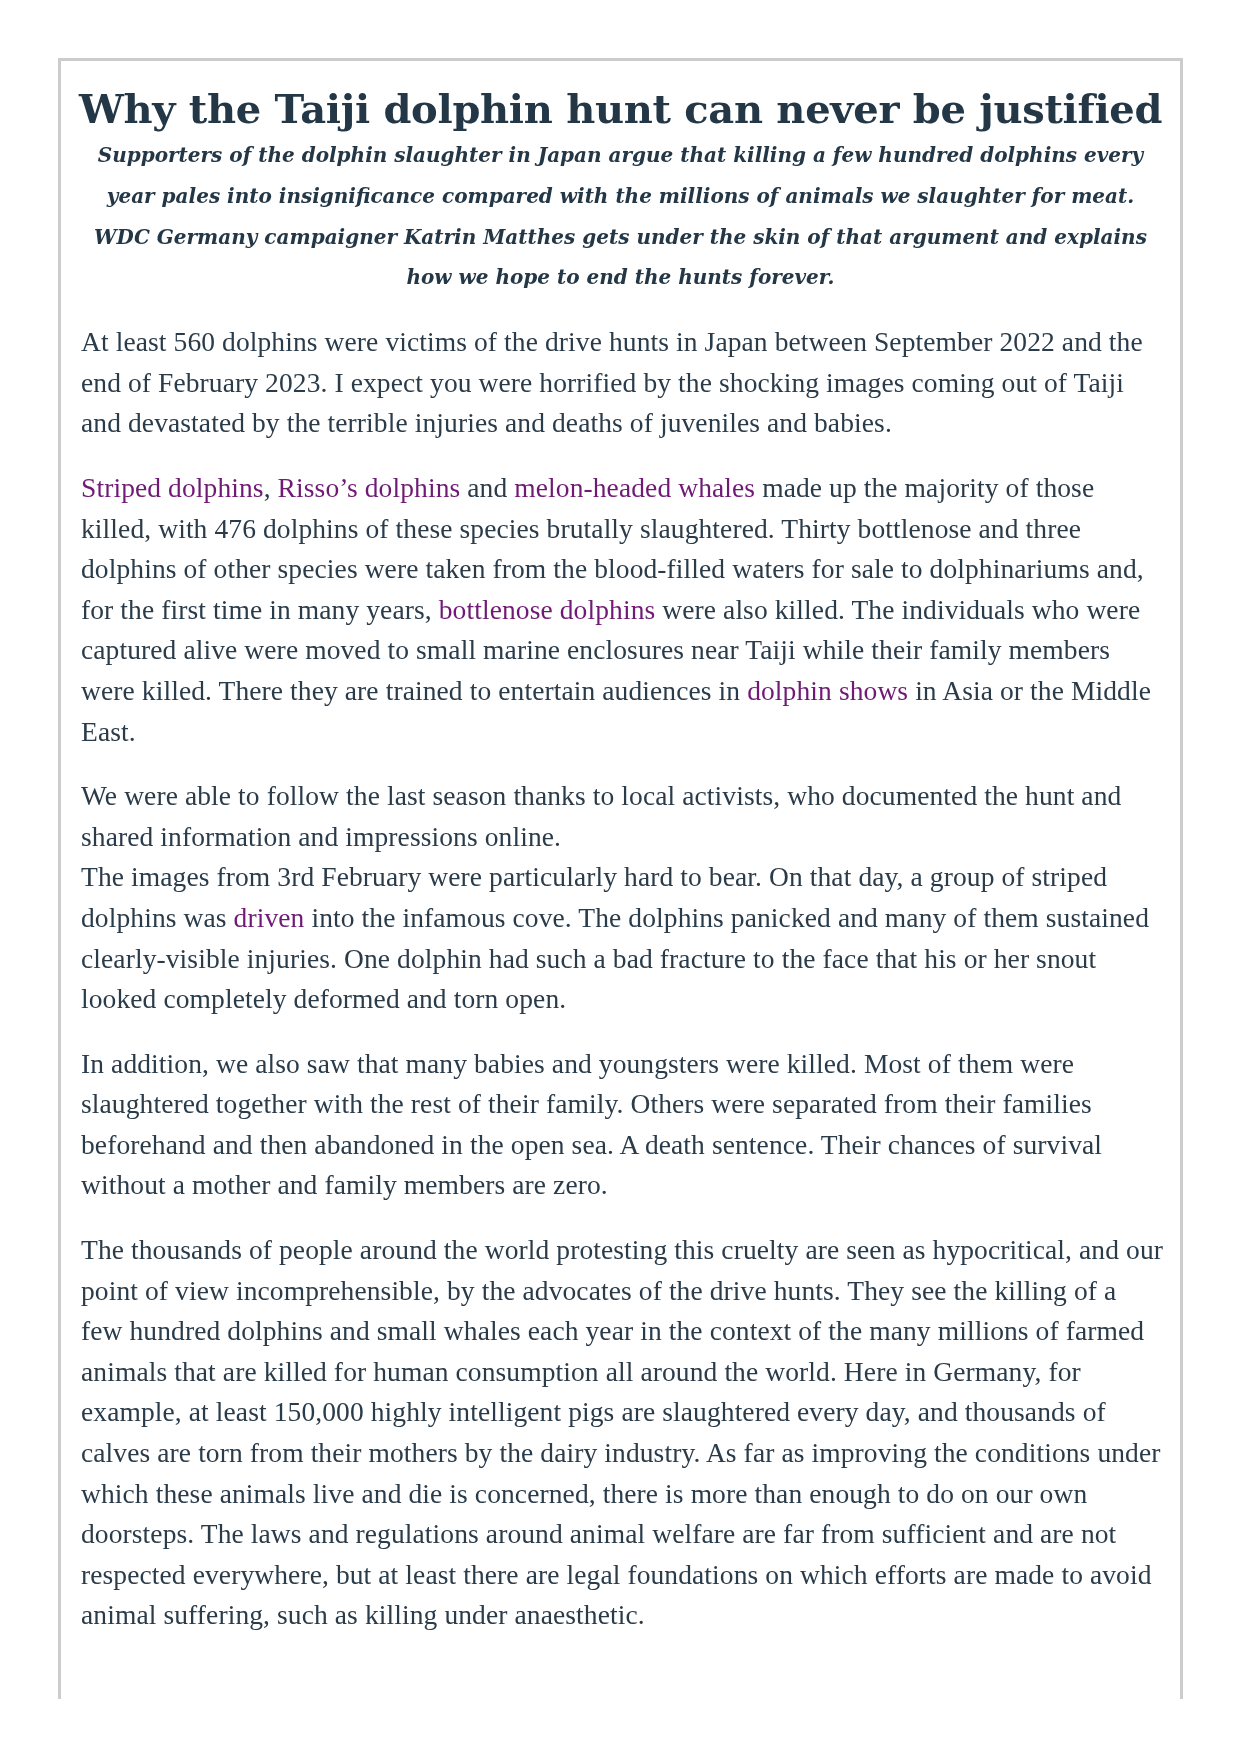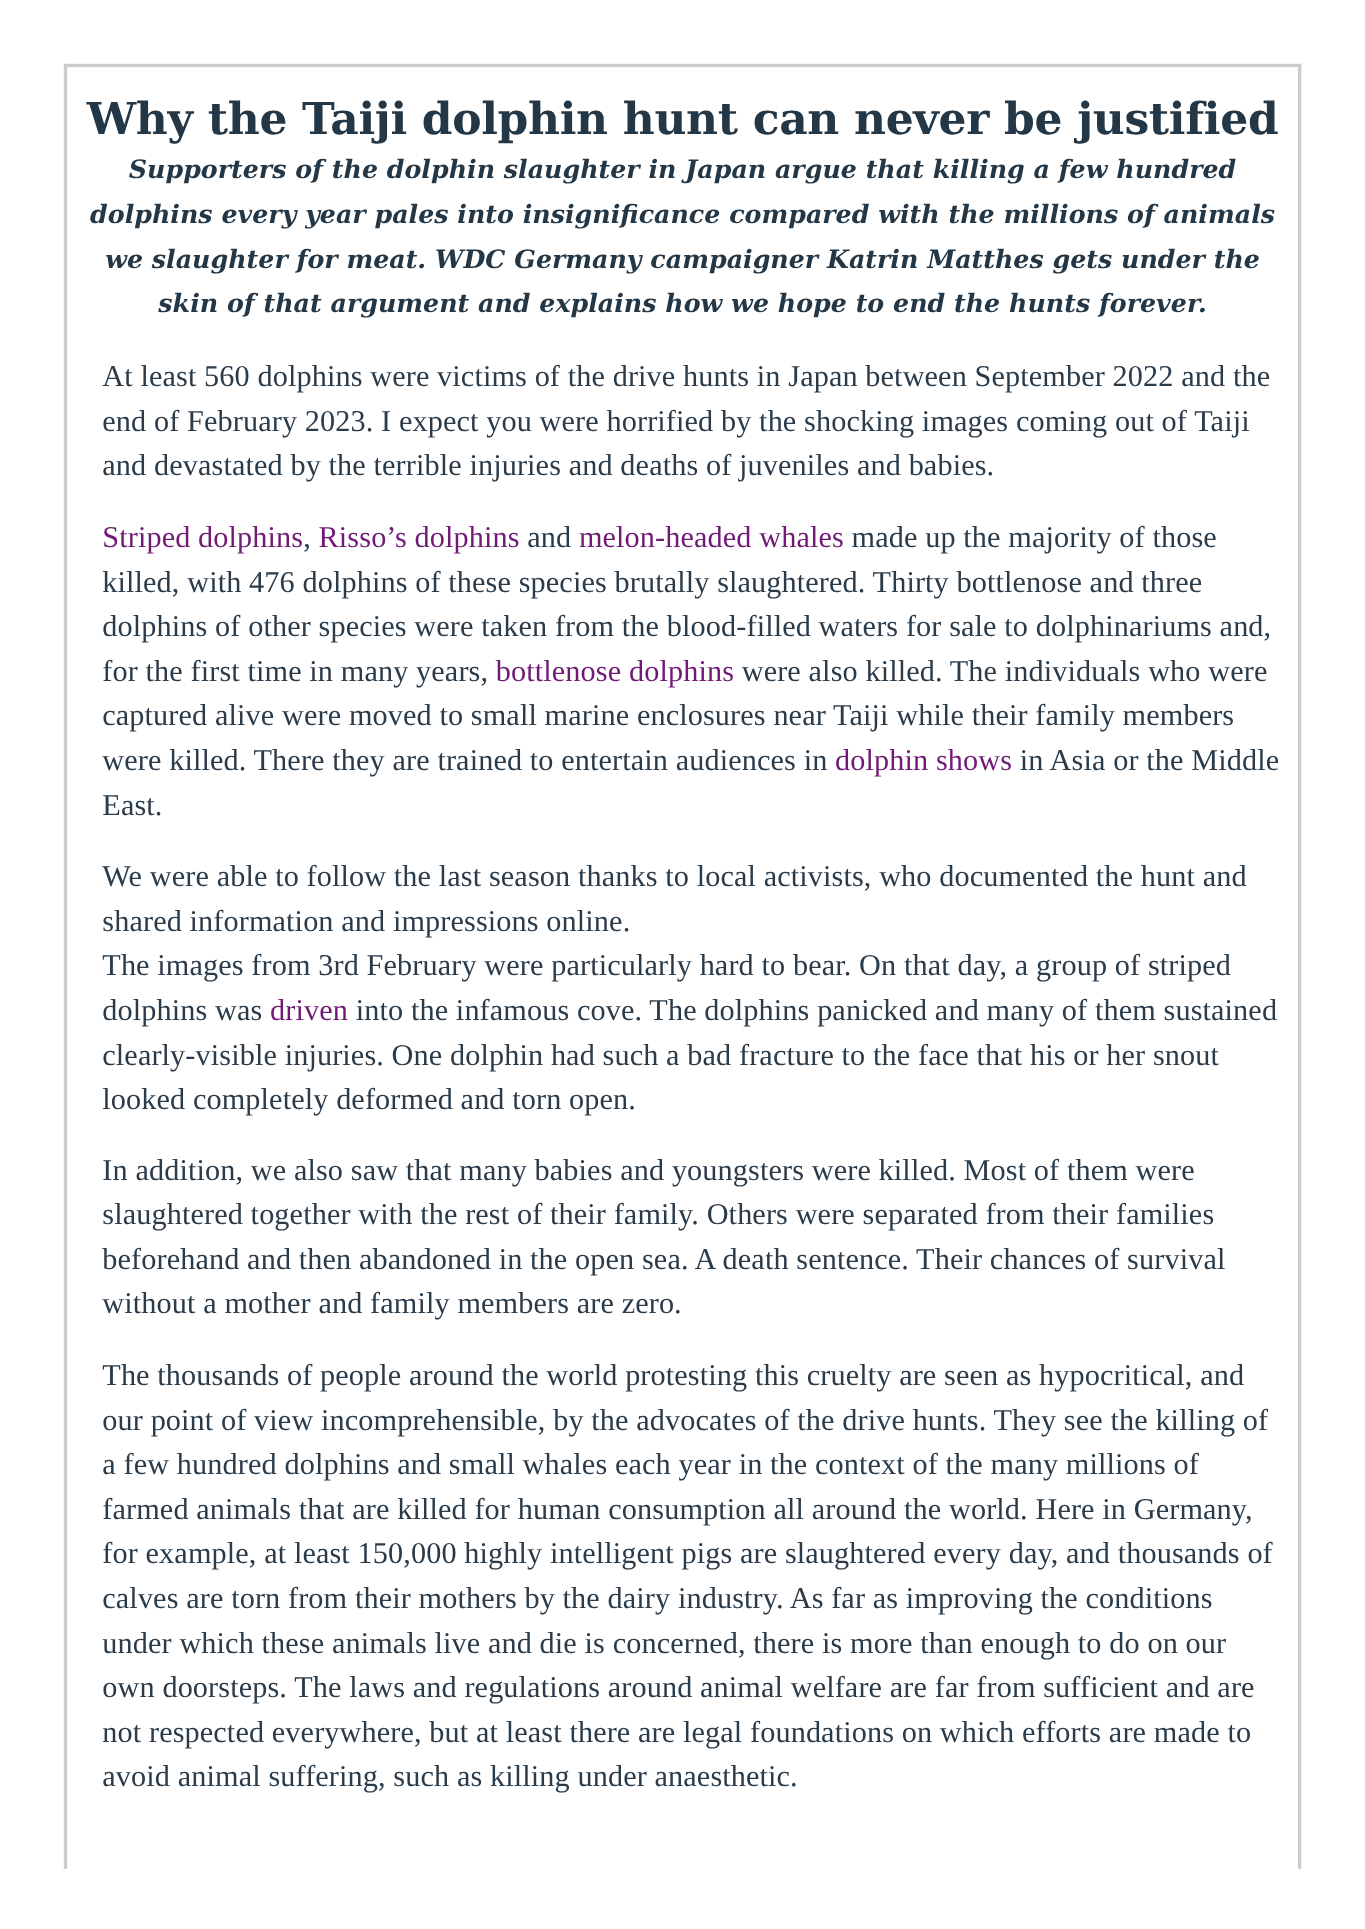--- a/index.html
+++ b/index.html
@@ -41,27 +41,27 @@
     line-height: 52px;
     letter-spacing: -0.3px;
     color: #243746;
   }
   .standfirst {
     margin: 0 0 0 0;
     text-align: center;
     font-family: "DejaVu Serif", serif;
     font-weight: bold;
     font-style: italic;
-    font-size: 23px;
+    font-size: 20px;
     line-height: 40.8px;
     color: #243746;
     padding: 0 4px;
   }
   p.body {
-    margin: 24px 0 0 16px;
+    margin: 24px 0 0 4px;
     font-family: "Liberation Serif", serif;
     font-size: 27.5px;
     line-height: 40.6px;
     color: #2a3b4a;
     letter-spacing: 0.1px;
   }
   a.link {
     color: #701a75;
     text-decoration: none;
   }

